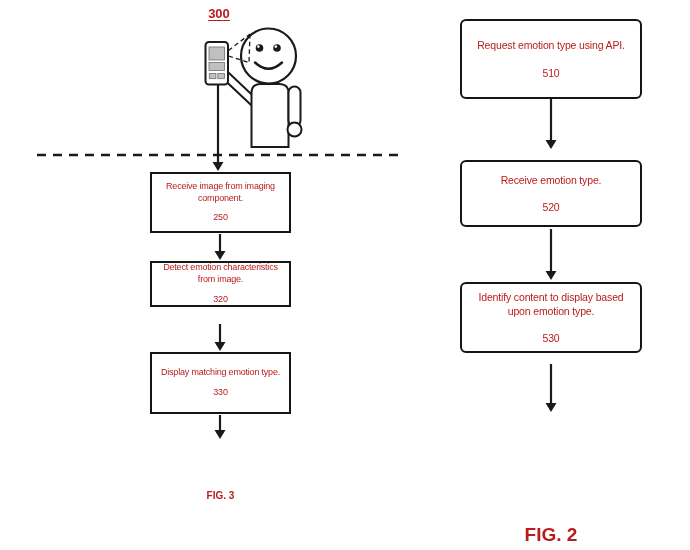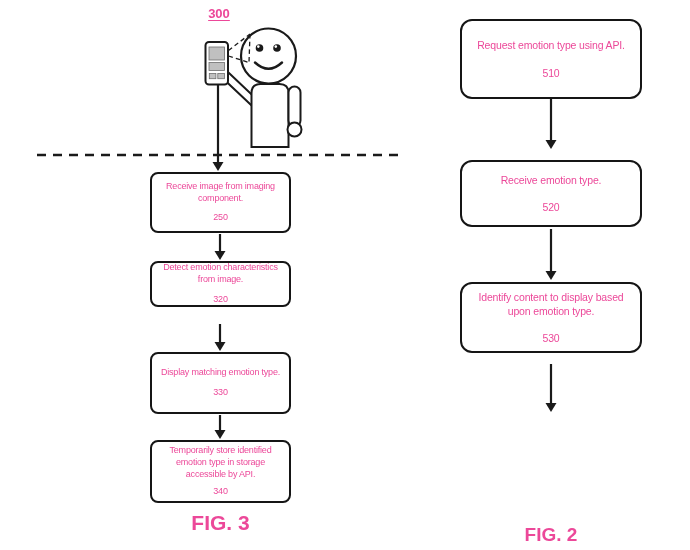--- a/index.html
+++ b/index.html
@@ -6,34 +6,34 @@
     margin: 0;
     padding: 0;
     background: #ffffff;
   }
   .canvas {
     position: relative;
     width: 690px;
     height: 550px;
     background: #ffffff;
     font-family: "Liberation Sans", "DejaVu Sans", sans-serif;
-    color: #ec4899;
+    color: #b91c1c;
     overflow: hidden;
   }
   .art-layer {
     position: absolute;
     inset: 0;
     width: 690px;
     height: 550px;
   }
   .fbox {
     position: absolute;
     box-sizing: border-box;
     border: 2px solid #151515;
-    border-radius: 8px;
+    border-radius: 0;
     background: #ffffff;
     display: flex;
     flex-direction: column;
     align-items: center;
     justify-content: center;
     text-align: center;
   }
   .fbox.left-col {
     font-size: 9px;
     letter-spacing: -0.2px;
@@ -44,21 +44,21 @@
     left: 150px;
   }
   .fbox.right-col {
     font-size: 10.5px;
     letter-spacing: -0.15px;
     line-height: 1.35;
     padding: 3px 4px;
     gap: 13px;
     width: 182px;
     left: 460px;
-    border-radius: 12px;
+    border-radius: 6px;
   }
   .fbox-ref {
     text-underline-offset: 2px;
   }
   .ref-label {
     position: absolute;
     left: 202px;
     top: 6px;
     width: 34px;
     text-align: center;
@@ -67,23 +67,23 @@
     text-decoration: underline;
     text-underline-offset: 2px;
   }
   .fig-caption {
     position: absolute;
     text-align: center;
     font-weight: bold;
   }
   .fig-caption.fig3 {
     left: 150px;
-    top: 511px;
+    top: 490px;
     width: 141px;
-    font-size: 21px;
+    font-size: 10px;
   }
   .fig-caption.fig5 {
     left: 460px;
     top: 524px;
     width: 182px;
     font-size: 19px;
   }
 </style>
 </head>
 <body>
@@ -181,24 +181,20 @@
   <div class="fbox left-col" style="top:261px;height:46px">
     <div class="fbox-text">Detect emotion characteristics from image.</div>
     <div class="fbox-ref">320</div>
   </div>
 
   <div class="fbox left-col" style="top:352px;height:62px">
     <div class="fbox-text">Display matching emotion type.</div>
     <div class="fbox-ref">330</div>
   </div>
 
-  <div class="fbox left-col" style="top:440px;height:63px;gap:6px">
-    <div class="fbox-text">Temporarily store identified emotion type in storage accessible by API.</div>
-    <div class="fbox-ref">340</div>
-  </div>
 
   <div class="fig-caption fig3">FIG. 3</div>
 
   <div class="fbox right-col" style="top:19px;height:80px">
     <div class="fbox-text">Request emotion type using API.</div>
     <div class="fbox-ref">510</div>
   </div>
 
   <div class="fbox right-col" style="top:160px;height:67px">
     <div class="fbox-text">Receive emotion type.</div>

